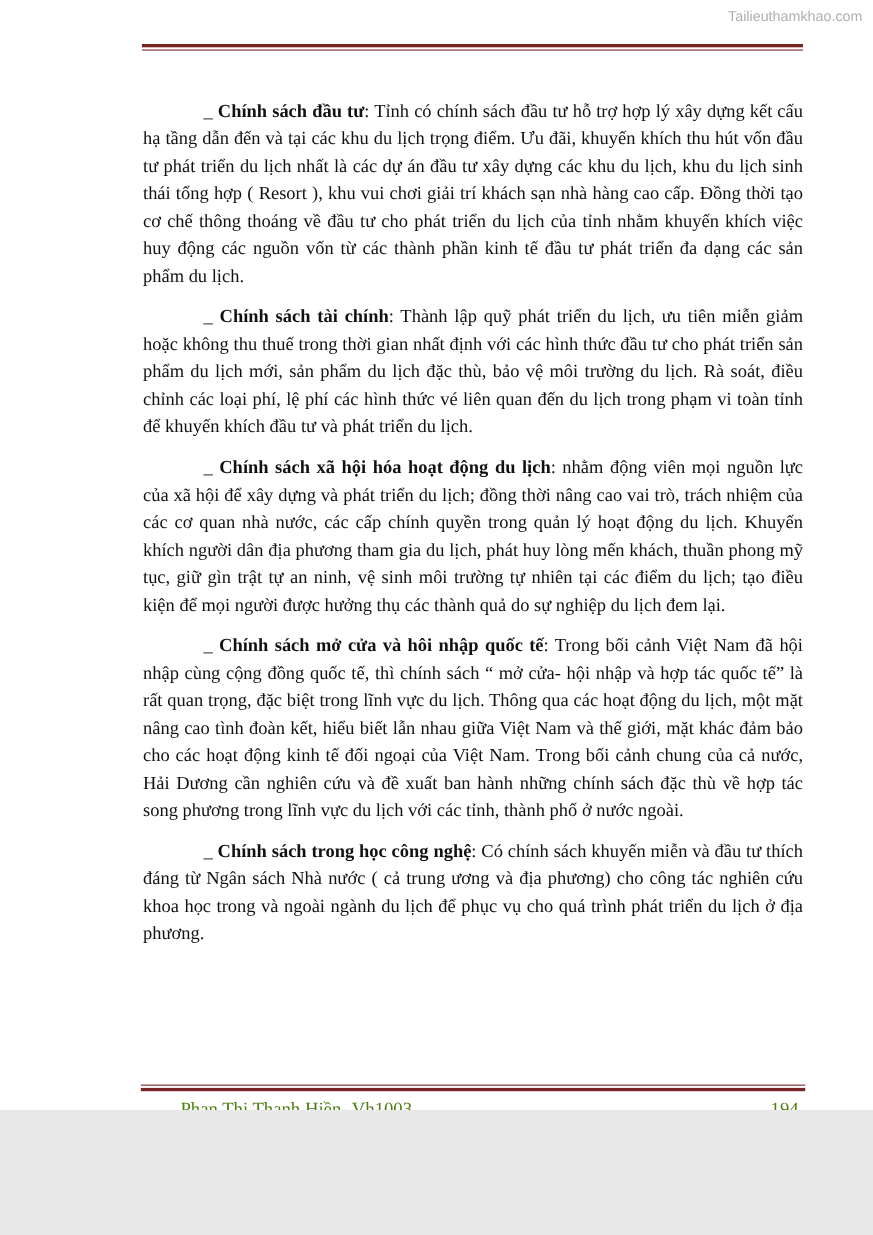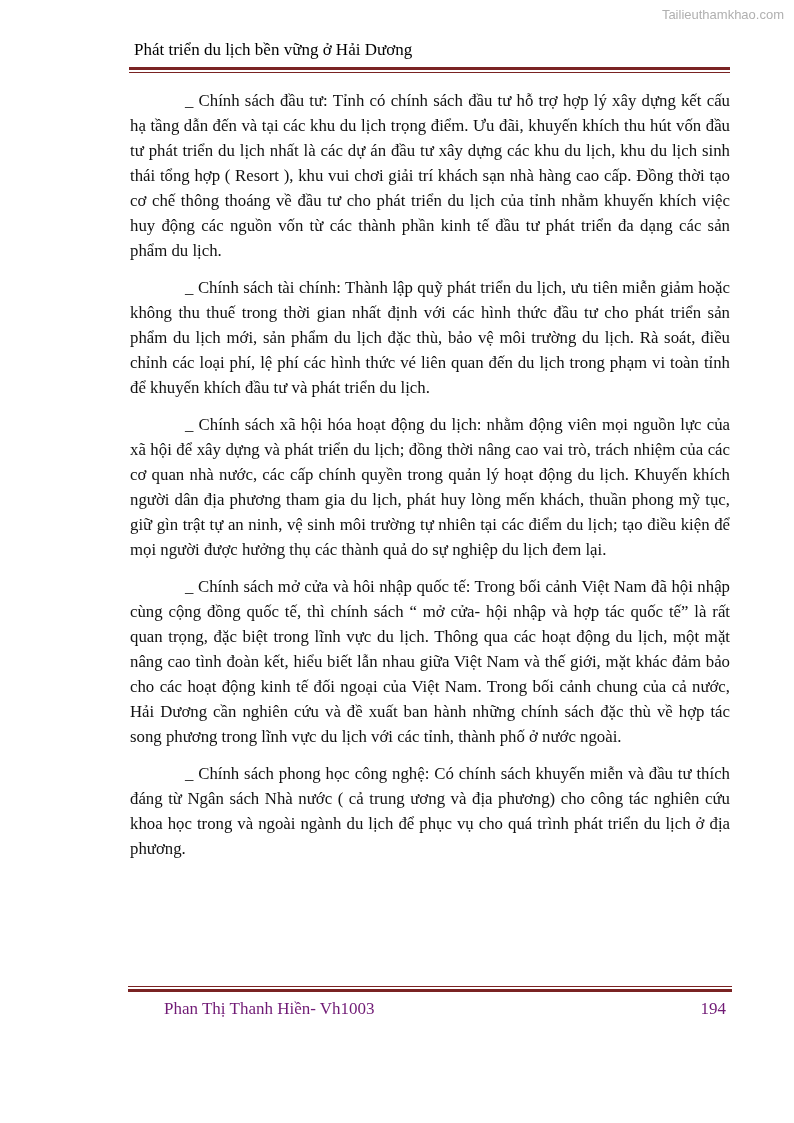--- a/index.html
+++ b/index.html
@@ -3,21 +3,21 @@
 <meta charset="utf-8">
 <style>
   :root{
     --rule:#7a2323;
     --watermark:#b0b0b0;
   }
   html,body{margin:0;padding:0;background:#e8e8e8;}
   .page{
     position:relative;
     width:794px;
-    height:1123px;
+    height:1009px;
     margin:0 auto;
     background:#ffffff;
     font-family:"Liberation Serif","DejaVu Serif",serif;
     color:#111;
     overflow:hidden;
     box-sizing:border-box;
   }
   .watermark{
     position:absolute;
     top:7px;
@@ -49,64 +49,63 @@
     left:130px;
     right:64px;
     font-size:16.8px;
     line-height:25px;
     text-align:justify;
   }
   .para{
     margin:0 0 12px 0;
     text-indent:55px;
   }
-  .para .lead{font-weight:normal;}
+  .para .lead{font-weight:bold;}
   .footer{
     position:absolute;
     left:128px;
     right:62px;
     top:986px;
   }
   .rule-double-footer{
     border-top:1px solid var(--rule);
     border-bottom:3px solid var(--rule);
     height:2px;
     margin-bottom:4px;
   }
   .footer-row{
     display:flex;
     justify-content:space-between;
     font-size:17px;
     padding:3px 6px 0 36px;
-    color:#701a75;
+    color:#4d7c0f;
   }
 </style>
 </head>
 <body>
 
 <div class="page">
 
   <div class="watermark">Tailieuthamkhao.com</div>
 
   <div class="header">
-    <div class="header-title">Phát triển du lịch bền vững ở Hải Dương</div>
     <div class="rule-double-header"></div>
   </div>
 
   <div class="doc-body">
 
     <p class="para"><span>_ </span><span class="lead">Chính sách đầu tư</span><span>: Tỉnh có chính sách đầu tư hỗ trợ hợp lý xây dựng kết cấu hạ tầng dẫn đến và tại các khu du lịch trọng điểm. Ưu đãi, khuyến khích thu hút vốn đầu tư phát triển du lịch nhất là các dự án đầu tư xây dựng các khu du lịch, khu du lịch sinh thái tổng hợp ( Resort ), khu vui chơi giải trí khách sạn nhà hàng cao cấp. Đồng thời tạo cơ chế thông thoáng về đầu tư cho phát triển du lịch của tỉnh nhằm khuyến khích việc huy động các nguồn vốn từ các thành phần kinh tế đầu tư phát triển đa dạng các sản phẩm du lịch.</span></p>
 
     <p class="para"><span>_ </span><span class="lead">Chính sách tài chính</span><span>: Thành lập quỹ phát triển du lịch, ưu tiên miễn giảm hoặc không thu thuế trong thời gian nhất định với các hình thức đầu tư cho phát triển sản phẩm du lịch mới, sản phẩm du lịch đặc thù, bảo vệ môi trường du lịch. Rà soát, điều chỉnh các loại phí, lệ phí các hình thức vé liên quan đến du lịch trong phạm vi toàn tỉnh để khuyến khích đầu tư và phát triển du lịch.</span></p>
 
     <p class="para"><span>_ </span><span class="lead">Chính sách xã hội hóa hoạt động du lịch</span><span>: nhằm động viên mọi nguồn lực của xã hội để xây dựng và phát triển du lịch; đồng thời nâng cao vai trò, trách nhiệm của các cơ quan nhà nước, các cấp chính quyền trong quản lý hoạt động du lịch. Khuyến khích người dân địa phương tham gia du lịch, phát huy lòng mến khách, thuần phong mỹ tục, giữ gìn trật tự an ninh, vệ sinh môi trường tự nhiên tại các điểm du lịch; tạo điều kiện để mọi người được hưởng thụ các thành quả do sự nghiệp du lịch đem lại.</span></p>
 
     <p class="para"><span>_ </span><span class="lead">Chính sách mở cửa và hôi nhập quốc tế</span><span>: Trong bối cảnh Việt Nam đã hội nhập cùng cộng đồng quốc tế, thì chính sách “ mở cửa- hội nhập và hợp tác quốc tế” là rất quan trọng, đặc biệt trong lĩnh vực du lịch. Thông qua các hoạt động du lịch, một mặt nâng cao tình đoàn kết, hiểu biết lẫn nhau giữa Việt Nam và thế giới, mặt khác đảm bảo cho các hoạt động kinh tế đối ngoại của Việt Nam. Trong bối cảnh chung của cả nước, Hải Dương cần nghiên cứu và đề xuất ban hành những chính sách đặc thù về hợp tác song phương trong lĩnh vực du lịch với các tỉnh, thành phố ở nước ngoài.</span></p>
 
-    <p class="para"><span>_ </span><span class="lead">Chính sách phong học công nghệ</span><span>: Có chính sách khuyến miễn và đầu tư thích đáng từ Ngân sách Nhà nước ( cả trung ương và địa phương) cho công tác nghiên cứu khoa học trong và ngoài ngành du lịch để phục vụ cho quá trình phát triển du lịch ở địa phương.</span></p>
+    <p class="para"><span>_ </span><span class="lead">Chính sách trong học công nghệ</span><span>: Có chính sách khuyến miễn và đầu tư thích đáng từ Ngân sách Nhà nước ( cả trung ương và địa phương) cho công tác nghiên cứu khoa học trong và ngoài ngành du lịch để phục vụ cho quá trình phát triển du lịch ở địa phương.</span></p>
 
   </div>
 
   <div class="footer">
     <div class="rule-double-footer"></div>
     <div class="footer-row">
       <span>Phan Thị Thanh Hiền- Vh1003</span>
       <span>194</span>
     </div>
   </div>

